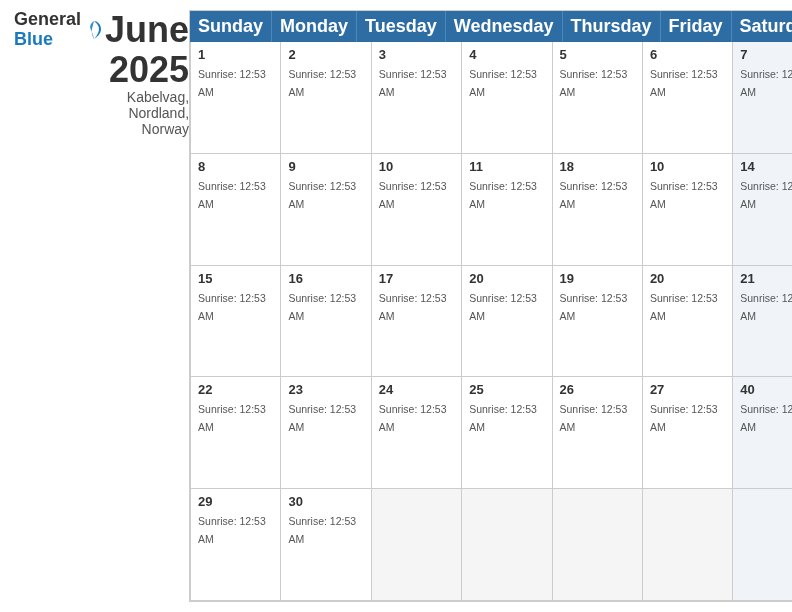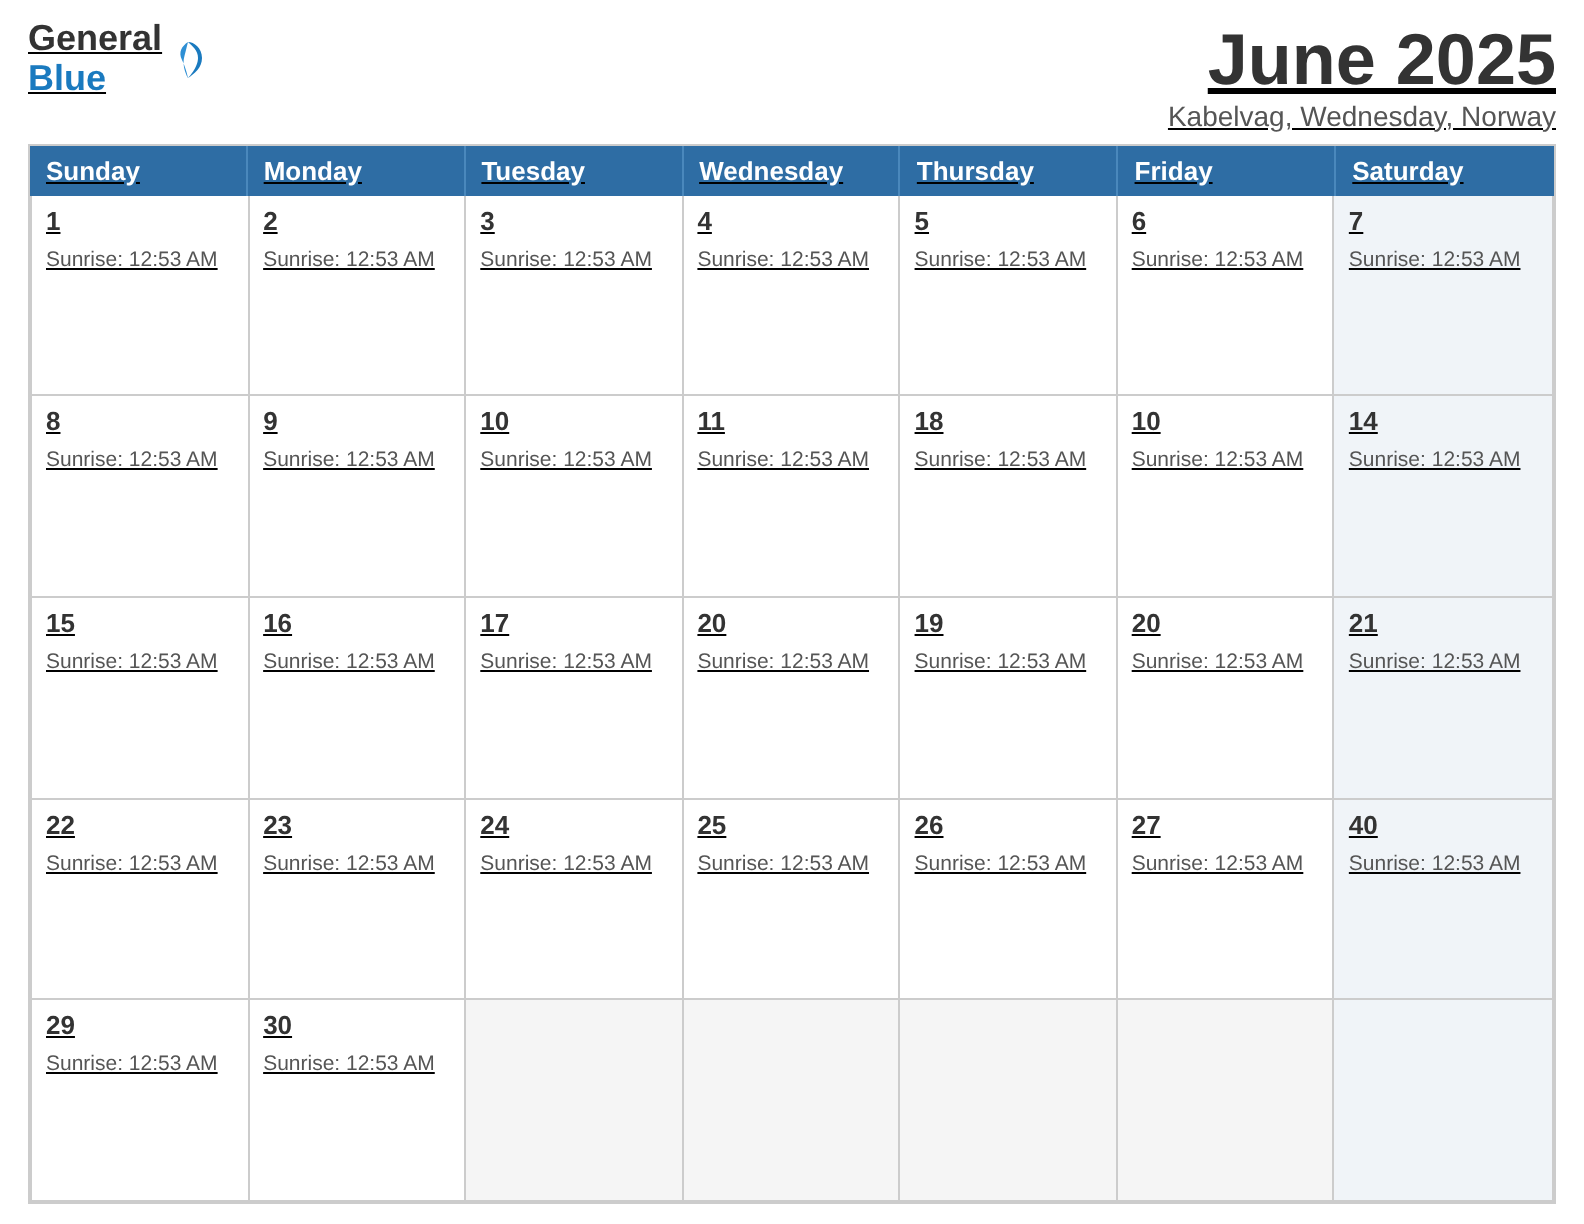--- a/index.html
+++ b/index.html
@@ -8,22 +8,21 @@
       height: 612px;
       background: #fff;
       font-family: Arial, sans-serif;
       overflow: hidden;
     }
     .page {
       width: 792px;
       height: 612px;
       padding: 10px 14px 10px 14px;
       display: flex;
-      flex-direction: column;
-      text-decoration: underline;
+      flex-direction: row;
     }
     .header {
       display: flex;
       justify-content: space-between;
       align-items: flex-start;
       margin-bottom: 6px;
     }
     .logo {
       display: flex;
       align-items: center;
@@ -62,21 +61,21 @@
       display: flex;
       flex-direction: column;
     }
     .cal-header-row {
       display: grid;
       grid-template-columns: repeat(7, 1fr);
       background: #2e6da4;
     }
     .cal-header-cell {
       color: #fff;
-      font-size: 13px;
+      font-size: 18px;
       font-weight: bold;
       padding: 5px 8px;
       border-right: 1px solid #4a88bc;
     }
     .cal-header-cell:last-child { border-right: none; }
     .cal-body {
       flex: 1;
       display: flex;
       flex-direction: column;
       border: 1px solid #ccc;
@@ -127,21 +126,21 @@
 
           <svg class="logo-icon" viewBox="0 0 22 22" xmlns="http://www.w3.org/2000/svg">
             <path d="M11 2 C14 2, 18 5, 18 10 C18 15, 14 18, 11 20 C11 20, 16 15, 16 10 C16 6, 13 4, 11 2Z" fill="#1a7abf"></path>
             <path d="M11 2 C8 4, 6 7, 8 11 C10 15, 11 20, 11 20 C11 20, 8 15, 9 10 C10 6, 11 2, 11 2Z" fill="#2e8fd4"></path>
           </svg>
         </div>
       </div>
     </div>
     <div class="title-area">
       <div class="title-month">June 2025</div>
-      <div class="title-location">Kabelvag, Wednesday, Norway</div>
+      <div class="title-location">Kabelvag, Nordland, Norway</div>
     </div>
   </div>
 
   <div class="calendar">
 
     <div class="cal-header-row">
       <div class="cal-header-cell">Sunday</div>
       <div class="cal-header-cell">Monday</div>
       <div class="cal-header-cell">Tuesday</div>
       <div class="cal-header-cell">Wednesday</div>

